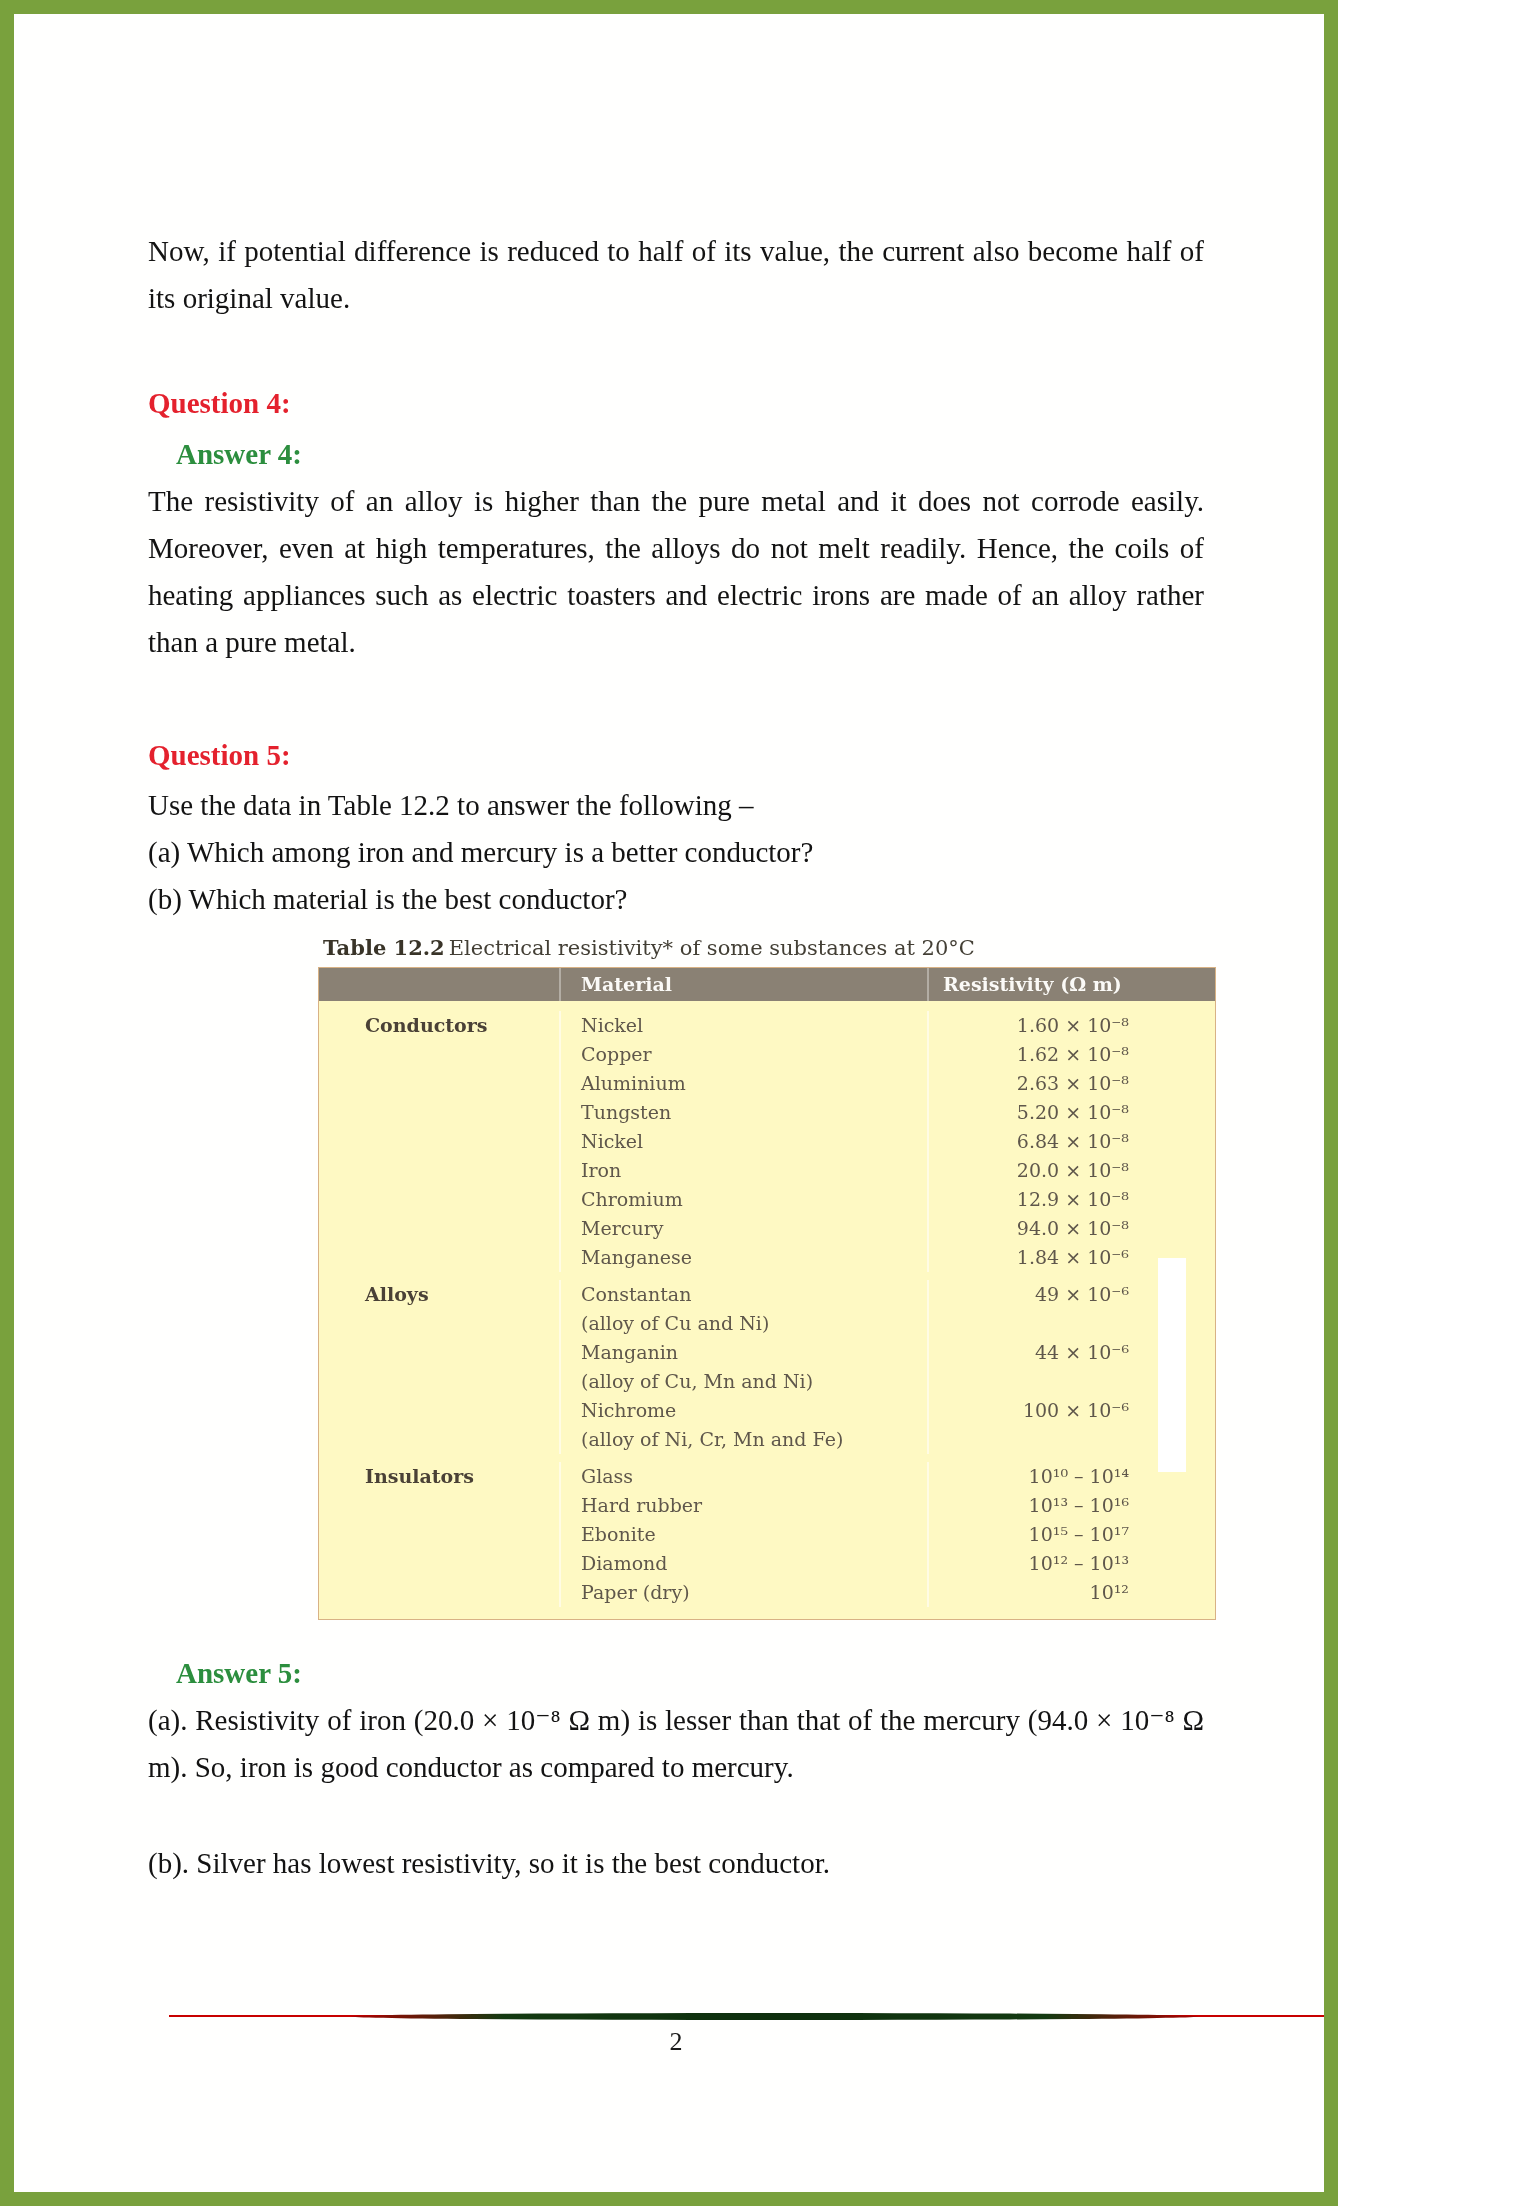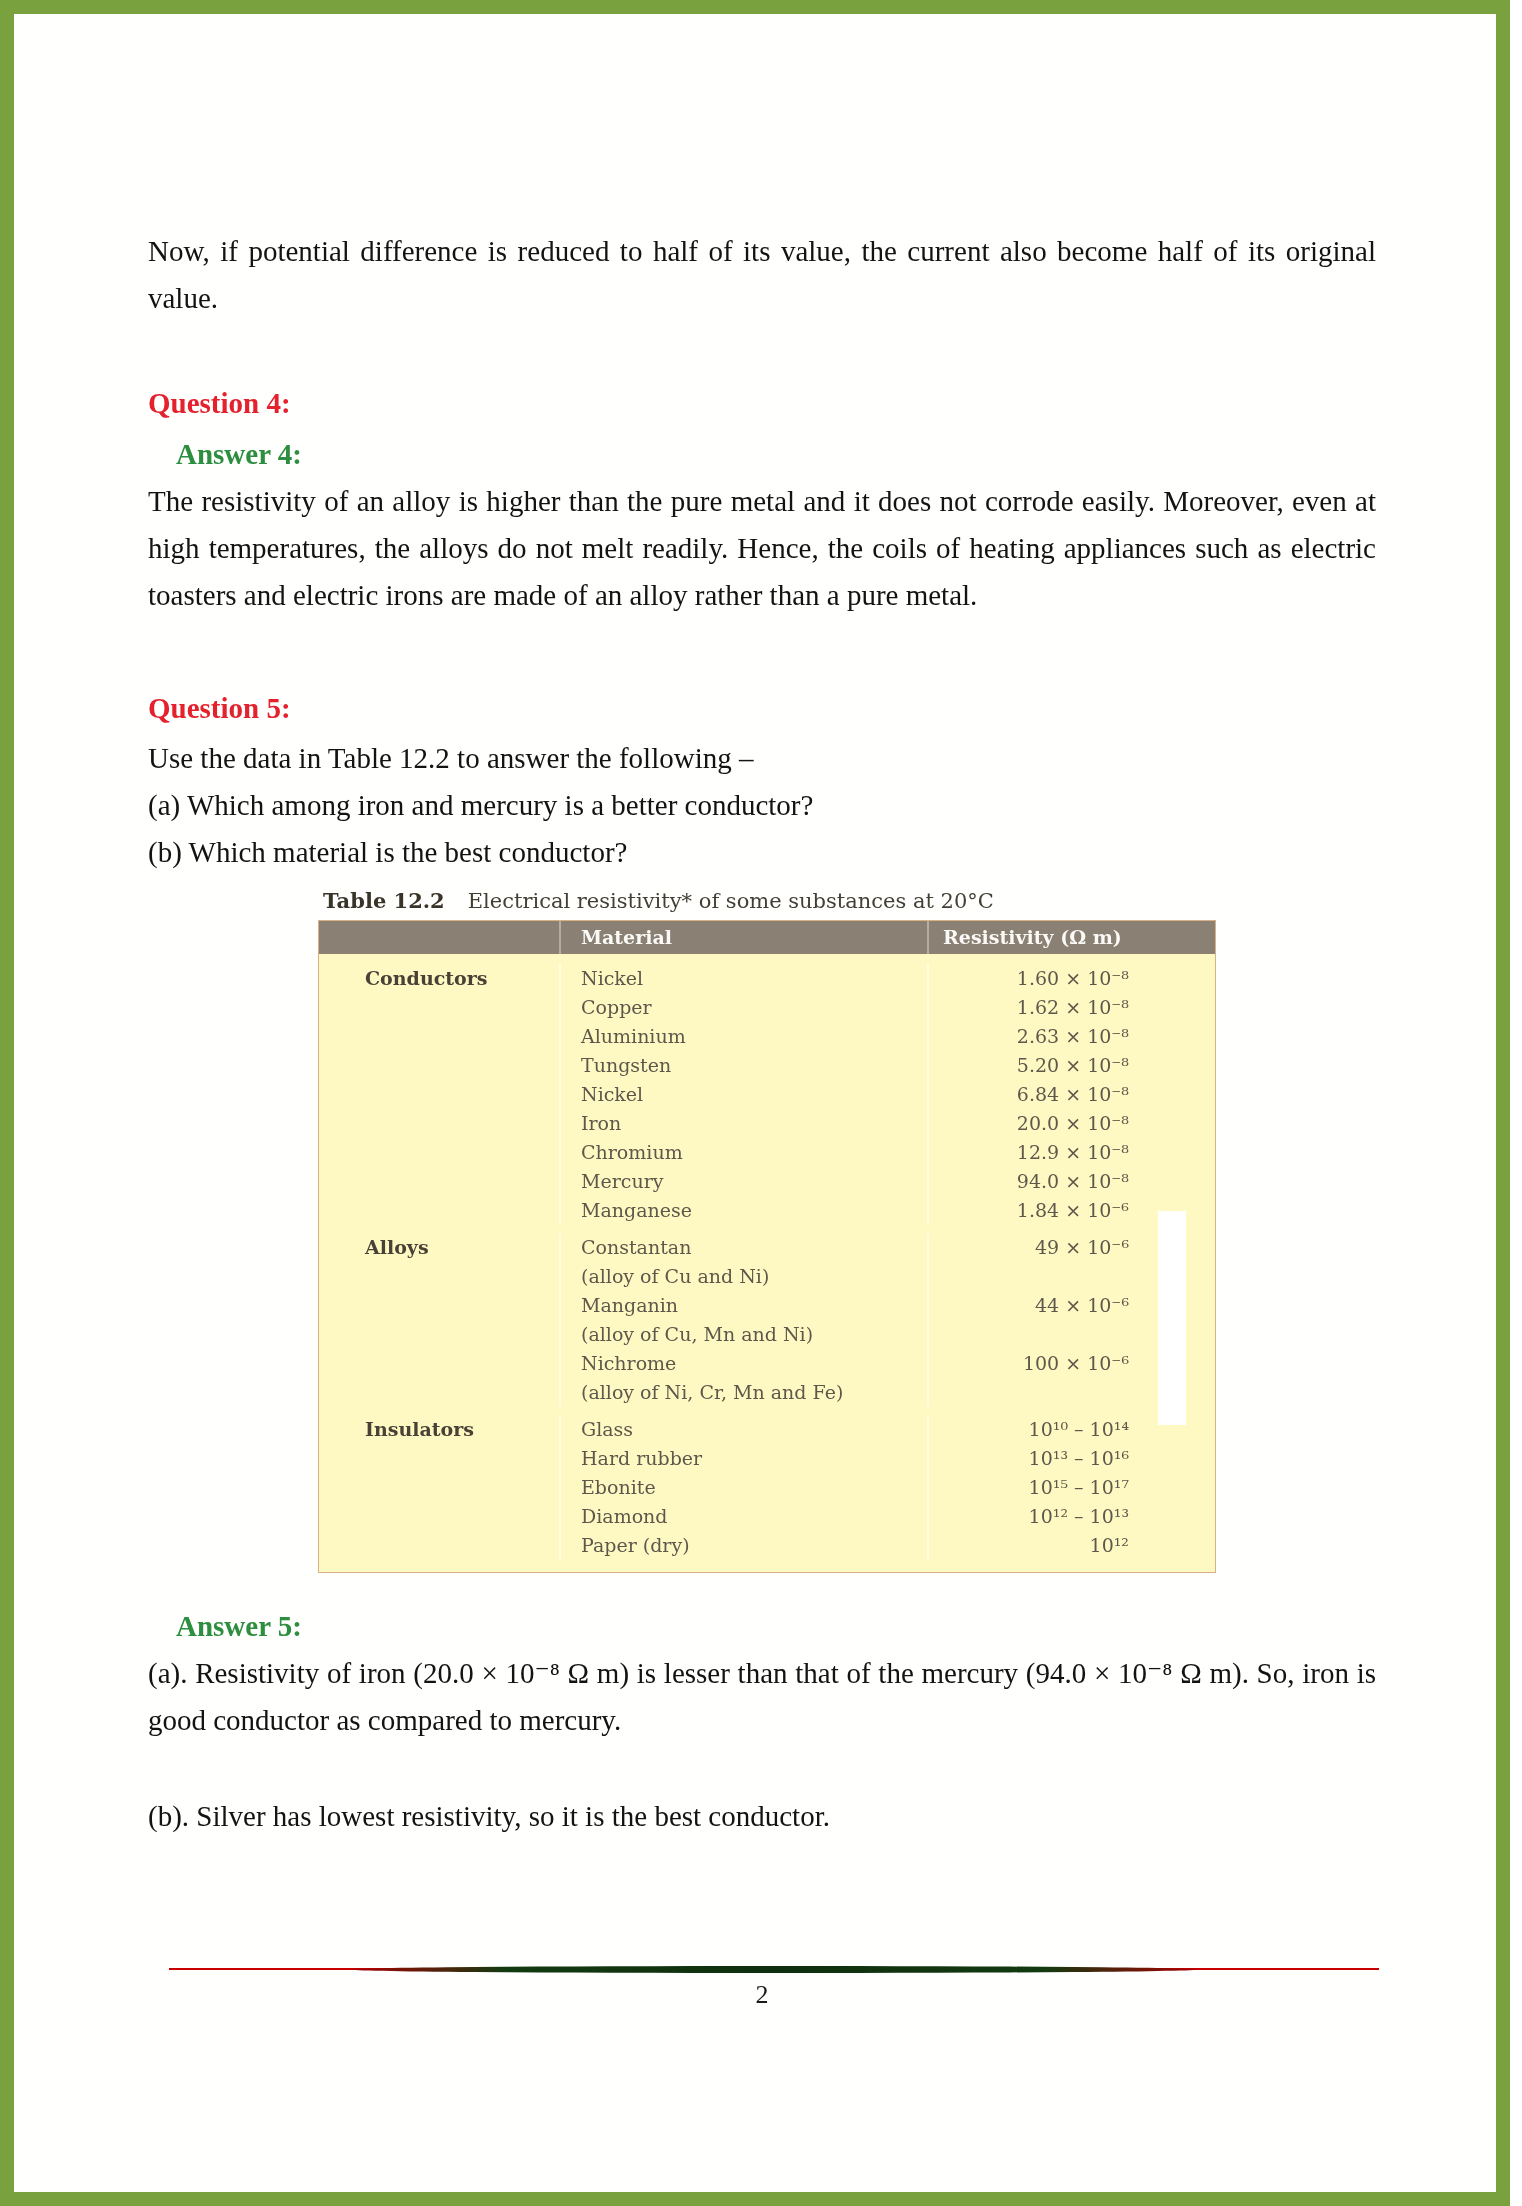--- a/index.html
+++ b/index.html
@@ -1,17 +1,17 @@
 <!DOCTYPE html>
 <html><head>
 <meta charset="utf-8">
 <style>
   html,body { margin:0; padding:0; background:#ffffff; }
   .page {
-    width:1510px; height:2206px; box-sizing:border-box;
+    width:1338px; height:2206px; box-sizing:border-box;
     border:14px solid #79a13d;
     background:#fffffe;
     position:relative; overflow:hidden;
     font-family:"Liberation Serif","DejaVu Serif",serif;
     color:#131313;
   }
   .content { padding:214px 120px 0 134px; }
 
   .body-text { font-size:29px; line-height:47px; margin:0; text-align:justify; }
   .no-just { text-align:left; }
@@ -27,21 +27,21 @@
   .a5-heading { margin-top:30px; }
   .a5-text-b { margin-top:49px; }
 
   
   .table-caption {
     margin:10px 0 4px 175px;
     font-family:"DejaVu Serif",serif;
     font-size:21px; line-height:30px; color:#433f35;
   }
   .table-caption .cap-label { font-weight:bold; color:#393428; }
-  .table-caption .cap-rest { margin-left:23px; }
+  .table-caption .cap-rest { margin-left:4px; }
 
   .res-table {
     position:relative;
     margin-left:170px;
     width:898px;
     background:#fef9c3;
     border:1px solid #d8b285;
     box-sizing:border-box;
     font-family:"DejaVu Serif",serif;
     font-size:19px;

